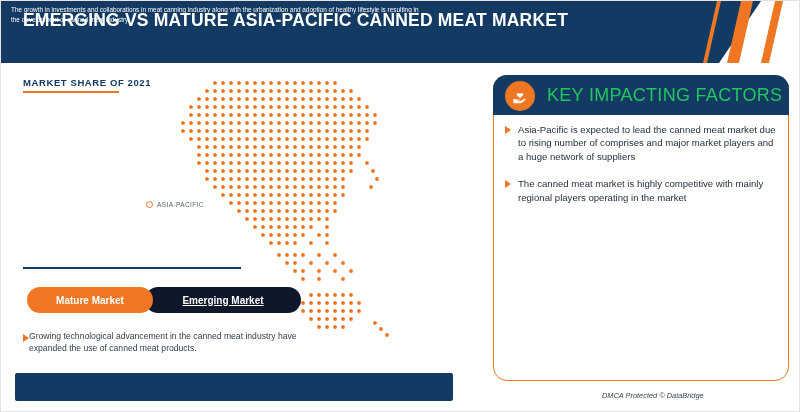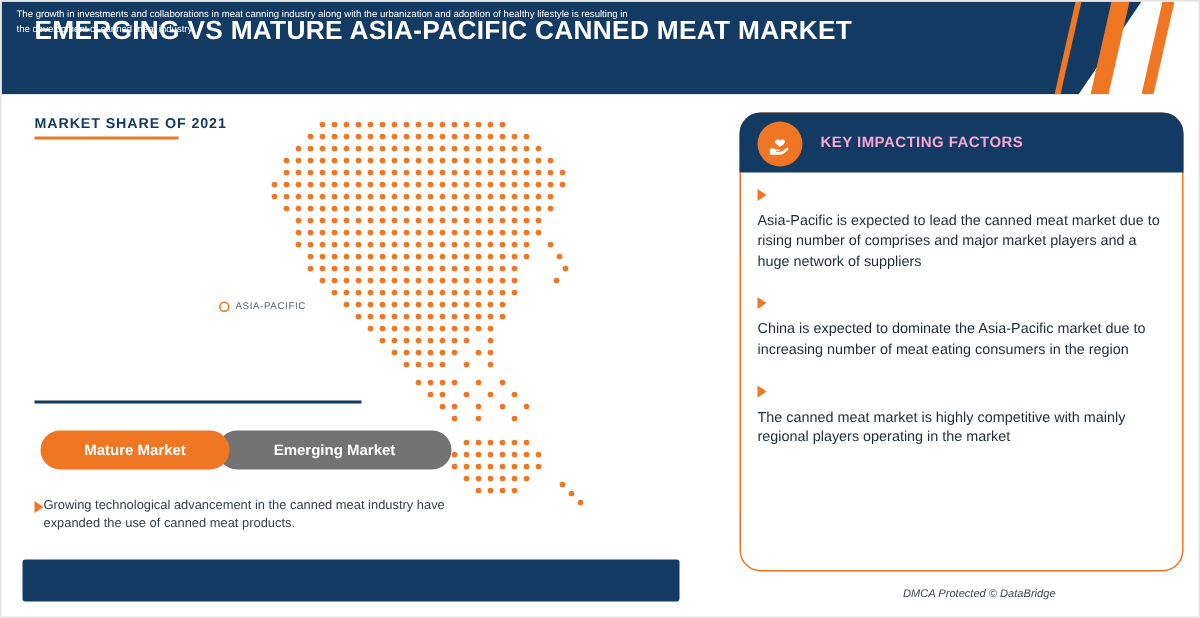--- a/index.html
+++ b/index.html
@@ -155,21 +155,22 @@
     box-sizing: border-box;
   }
   .pill-mature {
     left: 0;
     width: 126px;
     background: #ef7622;
   }
   .pill-emerging {
     left: 118px;
     width: 156px;
-    background: #737373;
+    background: #0f172a;
+    text-decoration: underline;
   }
 
   .bullet-note {
     position: absolute;
     left: 22px;
     top: 330px;
     width: 280px;
     display: flex;
     gap: 0;
     align-items: flex-start;
@@ -227,23 +228,23 @@
     width: 296px;
     height: 40px;
     background: #123a63;
     border-radius: 14px 14px 0 0;
     display: flex;
     align-items: center;
     box-sizing: border-box;
     padding-left: 54px;
   }
   .kif-head-title {
-    color: #f9a8d4;
-    font-size: 10px;
-    font-weight: bold;
+    color: #22c55e;
+    font-size: 18px;
+    font-weight: normal;
     letter-spacing: 0.3px;
   }
   .kif-badge {
     position: absolute;
     left: 504px;
     top: 80px;
     width: 30px;
     height: 30px;
     border-radius: 50%;
     background: #ef7622;
@@ -255,21 +256,20 @@
     position: absolute;
     left: 504px;
     top: 122px;
     width: 272px;
   }
   .kif-item {
     display: flex;
     gap: 7px;
     align-items: flex-start;
     margin-bottom: 14px;
-    flex-direction: column;
   }
   .kif-item-text {
     font-size: 9.6px;
     line-height: 13.4px;
     color: #1f2b38;
   }
 
   .dmca {
     position: absolute;
     left: 585px;
@@ -768,23 +768,19 @@
     </svg>
   </div>
 
   <div class="kif-list">
     <div class="kif-item">
       <span class="tri"></span>
       <span class="kif-item-text">Asia-Pacific is expected to lead the canned meat market due to rising number of comprises and major market players and a huge network of suppliers</span>
     </div>
     <div class="kif-item">
       <span class="tri"></span>
-      <span class="kif-item-text">China is expected to dominate the Asia-Pacific market due to increasing number of meat eating consumers in the region</span>
-    </div>
-    <div class="kif-item">
-      <span class="tri"></span>
       <span class="kif-item-text">The canned meat market is highly competitive with mainly regional players operating in the market</span>
     </div>
   </div>
 
   <div class="dmca">DMCA Protected © DataBridge</div>
 
 </div>
 
 </body></html>

